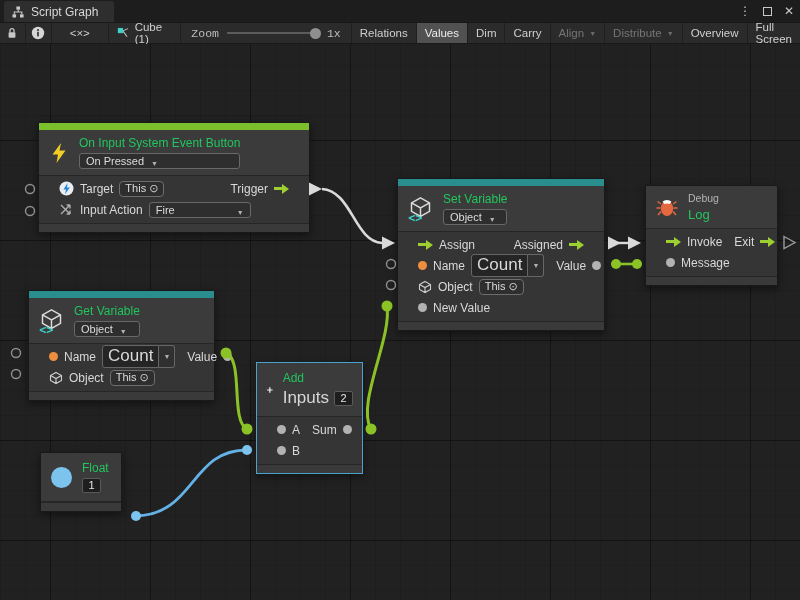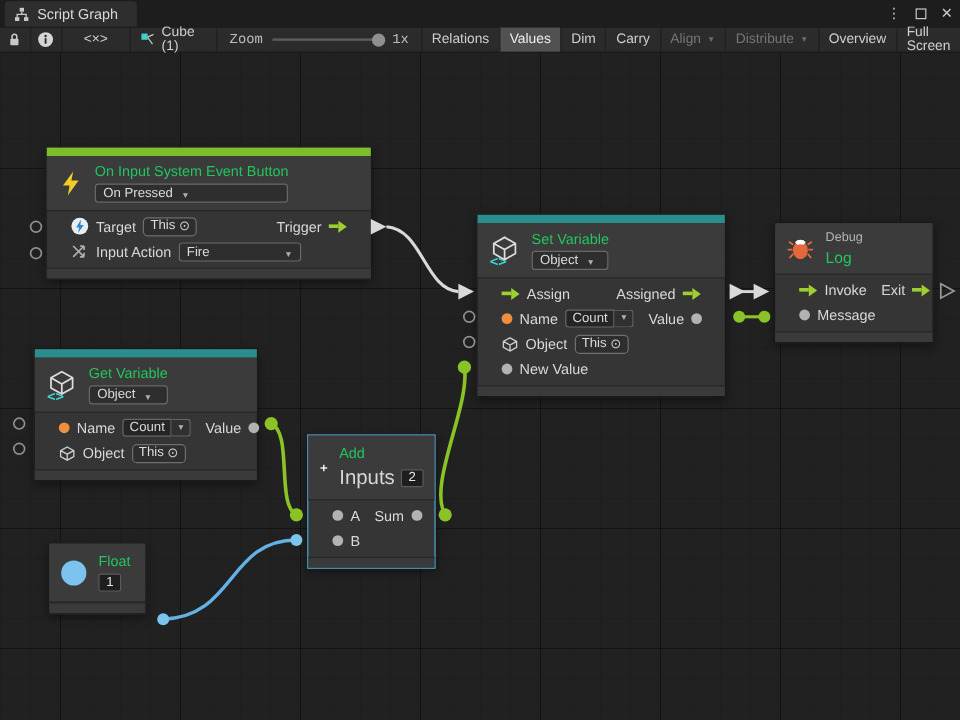--- a/index.html
+++ b/index.html
@@ -64,21 +64,21 @@
     border-left:7px solid #9ccf2f; border-top:5px solid transparent; border-bottom:5px solid transparent; }
 
   .dd { background:#2e2e2e; border:1px solid #686868; border-radius:3px; padding:1px 6px;
     font-size:11px; color:#dcdcdc; display:inline-flex; align-items:flex-end; gap:7px; white-space:nowrap; }
   .dd .caret { margin-left:0; font-size:7px; color:#b0b0b0; }
   .dd.wide { width:102px; justify-content:space-between; }
   .chip { background:#2e2e2e; border:1px solid #6e6e6e; border-radius:4px; padding:0 5px 1px;
     font-size:11px; color:#dcdcdc; display:inline-flex; align-items:center; gap:3px; white-space:nowrap; }
   .chip .tgt { font-size:11px; color:#cfcfcf; }
   .dd2 { display:inline-flex; }
-  .dd2 .txt { background:#252525; border:1px solid #666; border-radius:3px 0 0 3px; padding:0 5px 1px; font-size:11px; }
+  .dd2 .txt { background:#252525; border:1px solid #666; border-radius:3px 0 0 3px; padding:0 5px 1px; font-size:17px; }
   .dd2 .car { background:#303030; border:1px solid #666; border-left:none; border-radius:0 3px 3px 0;
     padding:0 4px; font-size:7px; color:#b0b0b0; display:flex; align-items:center; }
   .valbox { background:#1e1e1e; border:1px solid #5a5a5a; border-radius:2px; min-width:19px;
     padding:0 4px 1px; font-size:11px; text-align:center; color:#e6e6e6; }
 
   #wires { position:absolute; left:0; top:0; z-index:6; pointer-events:none; }
   .node { z-index:3; }
 </style>
 </head>
 <body>

